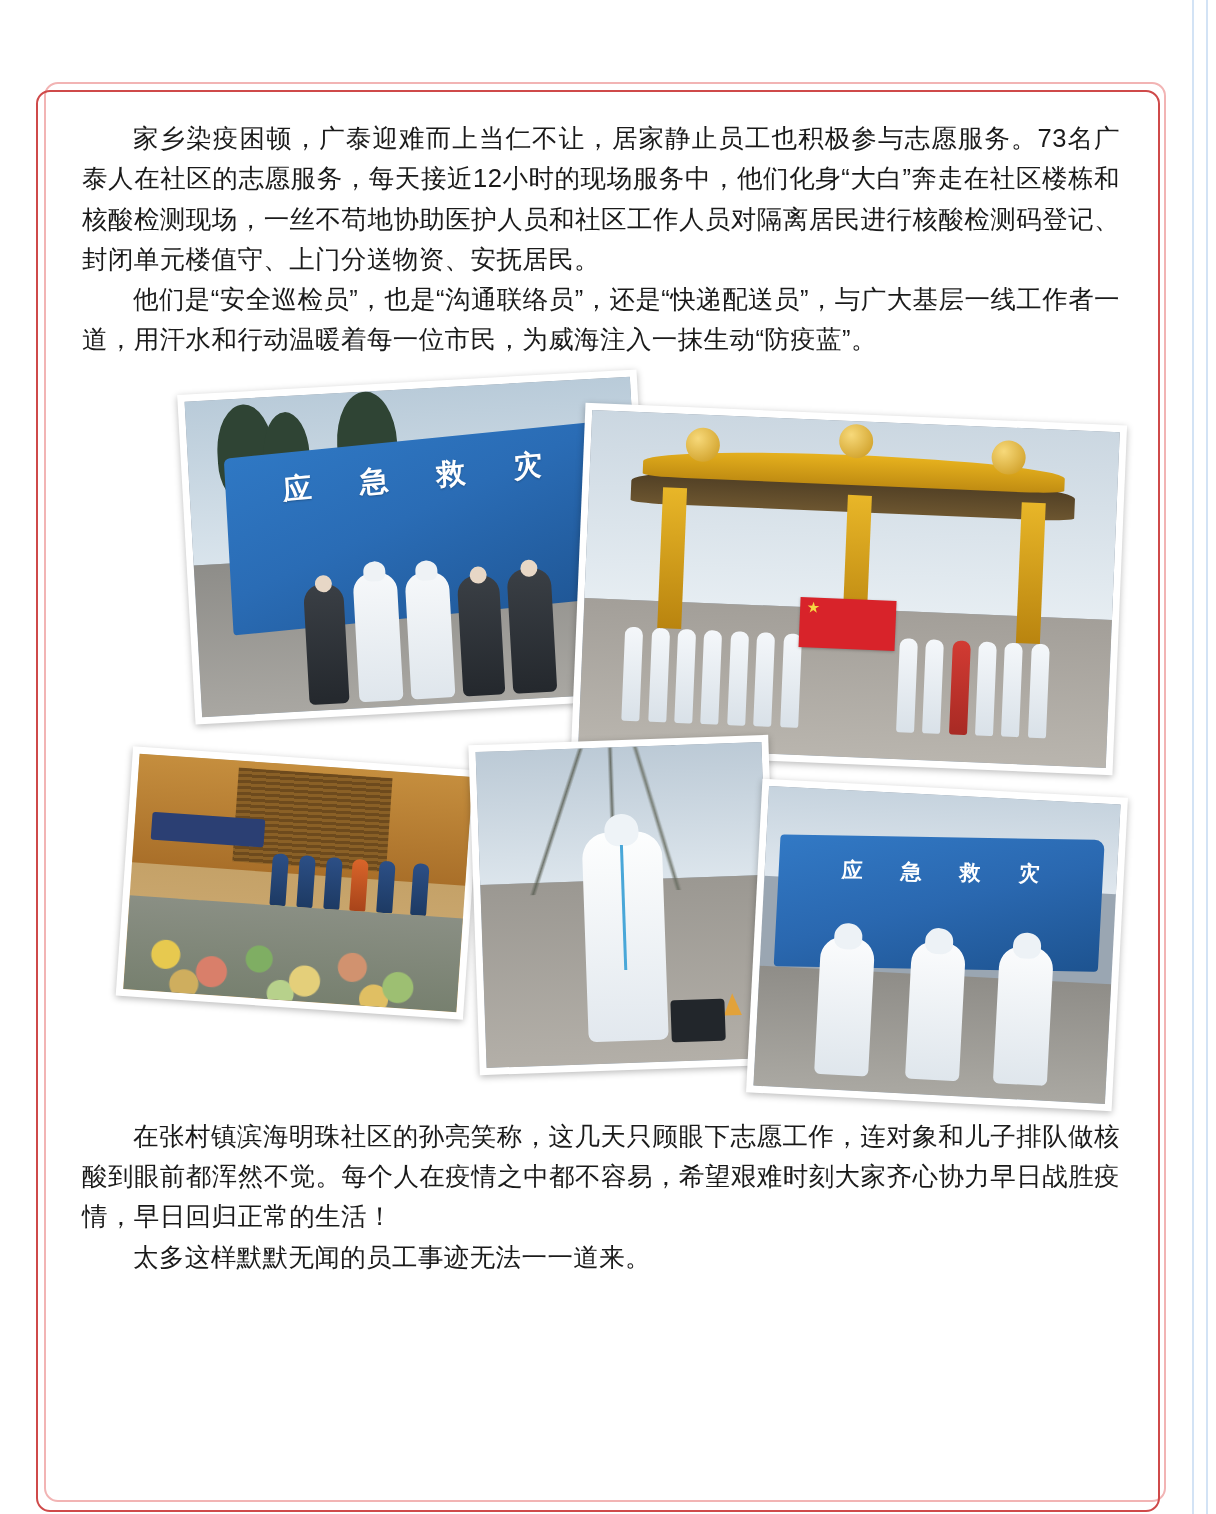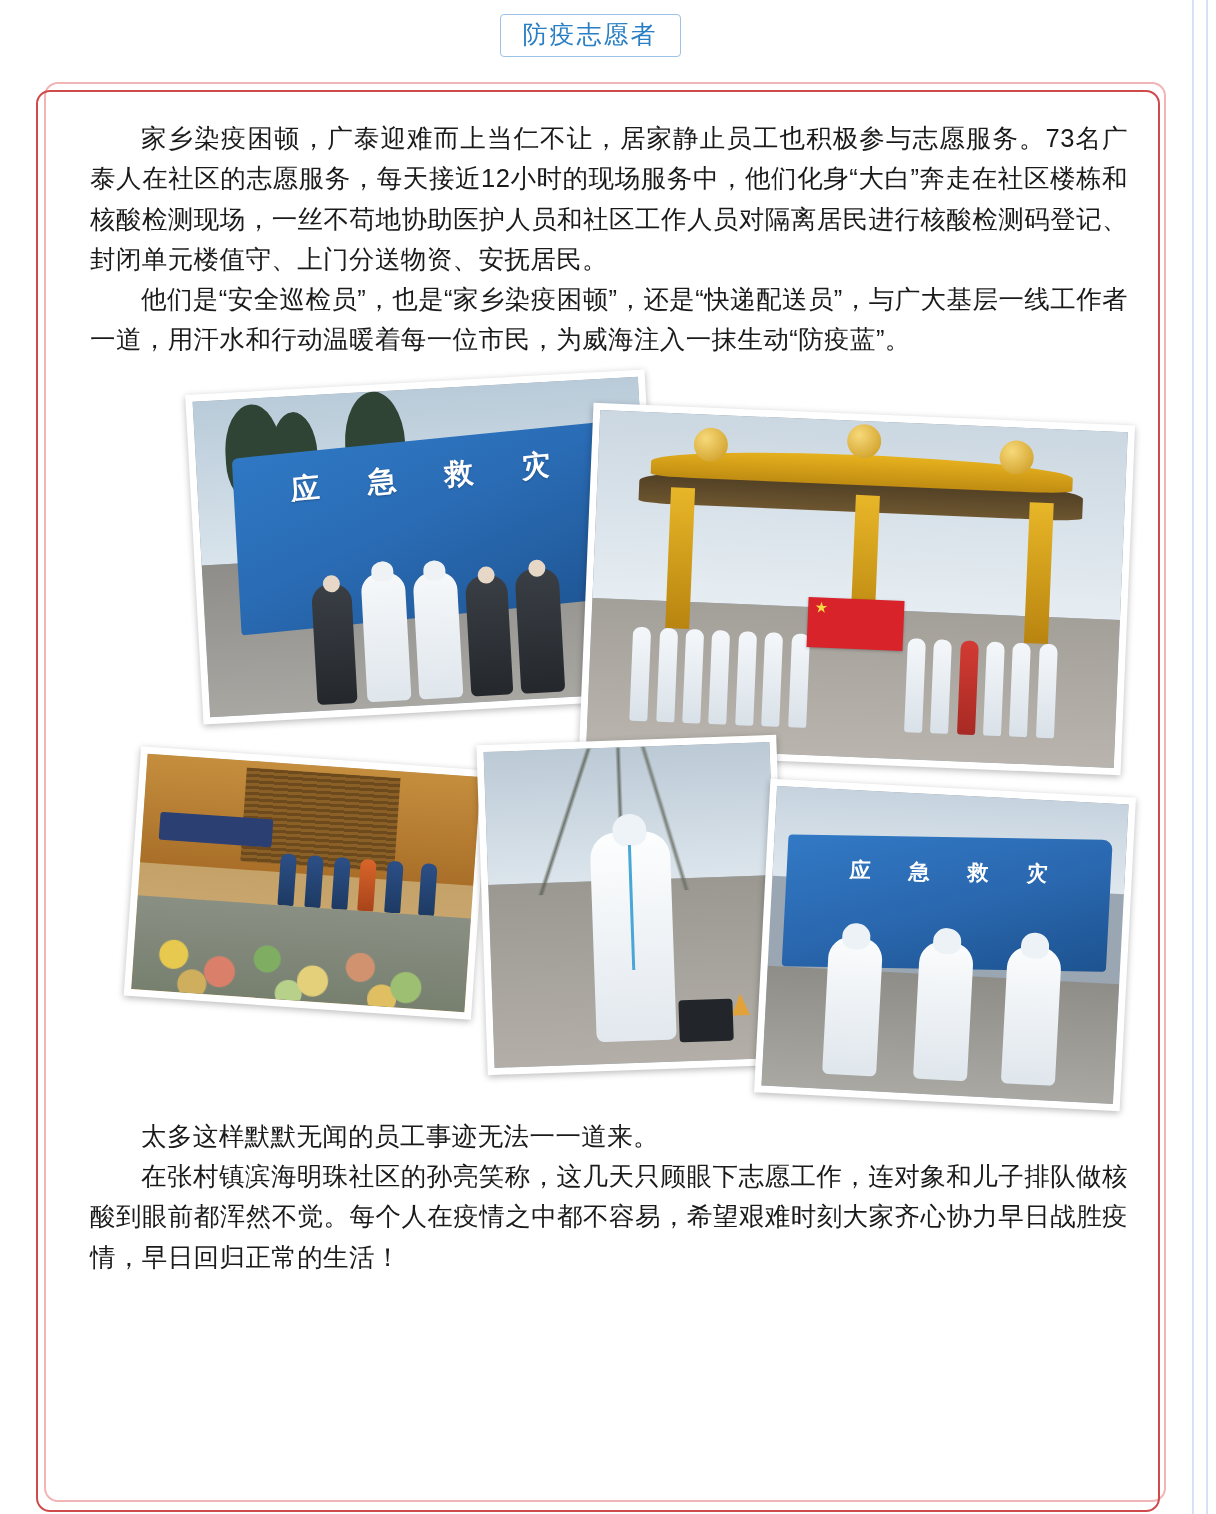--- a/index.html
+++ b/index.html
@@ -75,21 +75,21 @@
     top: 90px;
     width: 1124px;
     height: 1422px;
     border: 2px solid #cf4a4a;
     border-radius: 14px;
     box-sizing: border-box;
     background: transparent;
   }
   .content {
     position: absolute;
-    left: 64px;
+    left: 56px;
     top: 96px;
     width: 1090px;
     height: 1400px;
     box-sizing: border-box;
     padding: 10px 26px 0 26px;
   }
 
   
   p.para {
     margin: 0;
@@ -318,32 +318,29 @@
   .bottom-block { margin-top: 10px; }
 </style>
 </head>
 <body>
 
 <div class="page">
 
   <div class="outer-rule"></div>
   <div class="outer-rule-2"></div>
 
-  <div class="header">
-    <span class="chip">防疫志愿者</span>
-  </div>
 
   <div class="frame-outer"></div>
   <div class="frame-inner"></div>
 
   <div class="content">
 
     <div class="top-text">
       <p class="para">家乡染疫困顿，广泰迎难而上当仁不让，居家静止员工也积极参与志愿服务。73名广泰人在社区的志愿服务，每天接近12小时的现场服务中，他们化身“大白”奔走在社区楼栋和核酸检测现场，一丝不苟地协助医护人员和社区工作人员对隔离居民进行核酸检测码登记、封闭单元楼值守、上门分送物资、安抚居民。</p>
-      <p class="para">他们是“安全巡检员”，也是“家乡染疫困顿”，还是“快递配送员”，与广大基层一线工作者一道，用汗水和行动温暖着每一位市民，为威海注入一抹生动“防疫蓝”。</p>
+      <p class="para">他们是“安全巡检员”，也是“沟通联络员”，还是“快递配送员”，与广大基层一线工作者一道，用汗水和行动温暖着每一位市民，为威海注入一抹生动“防疫蓝”。</p>
     </div>
 
     <div class="collage">
 
       <div class="photo" id="photo1">
         <div class="inner">
           <div class="sky"></div>
           <div class="ground"></div>
           <div class="tree" style="left:30px;top:6px;width:56px;height:96px;"></div>
           <div class="tree" style="left:76px;top:16px;width:46px;height:86px;"></div>
@@ -435,18 +432,18 @@
           </div>
           <div class="v3" style="left:17%;"></div>
           <div class="v3" style="left:43%;"></div>
           <div class="v3" style="left:68%;"></div>
         </div>
       </div>
 
     </div>
 
     <div class="bottom-block bottom-text">
+      <p class="para">在张村镇滨海明珠社区的孙亮笑称，这几天只顾眼下志愿工作，连对象和儿子排队做核酸到眼前都浑然不觉。每个人在疫情之中都不容易，希望艰难时刻大家齐心协力早日战胜疫情，早日回归正常的生活！</p>
       <p class="para">太多这样默默无闻的员工事迹无法一一道来。</p>
-      <p class="para">在张村镇滨海明珠社区的孙亮笑称，这几天只顾眼下志愿工作，连对象和儿子排队做核酸到眼前都浑然不觉。每个人在疫情之中都不容易，希望艰难时刻大家齐心协力早日战胜疫情，早日回归正常的生活！</p>
     </div>
 
   </div>
 </div>
 
 </body></html>

